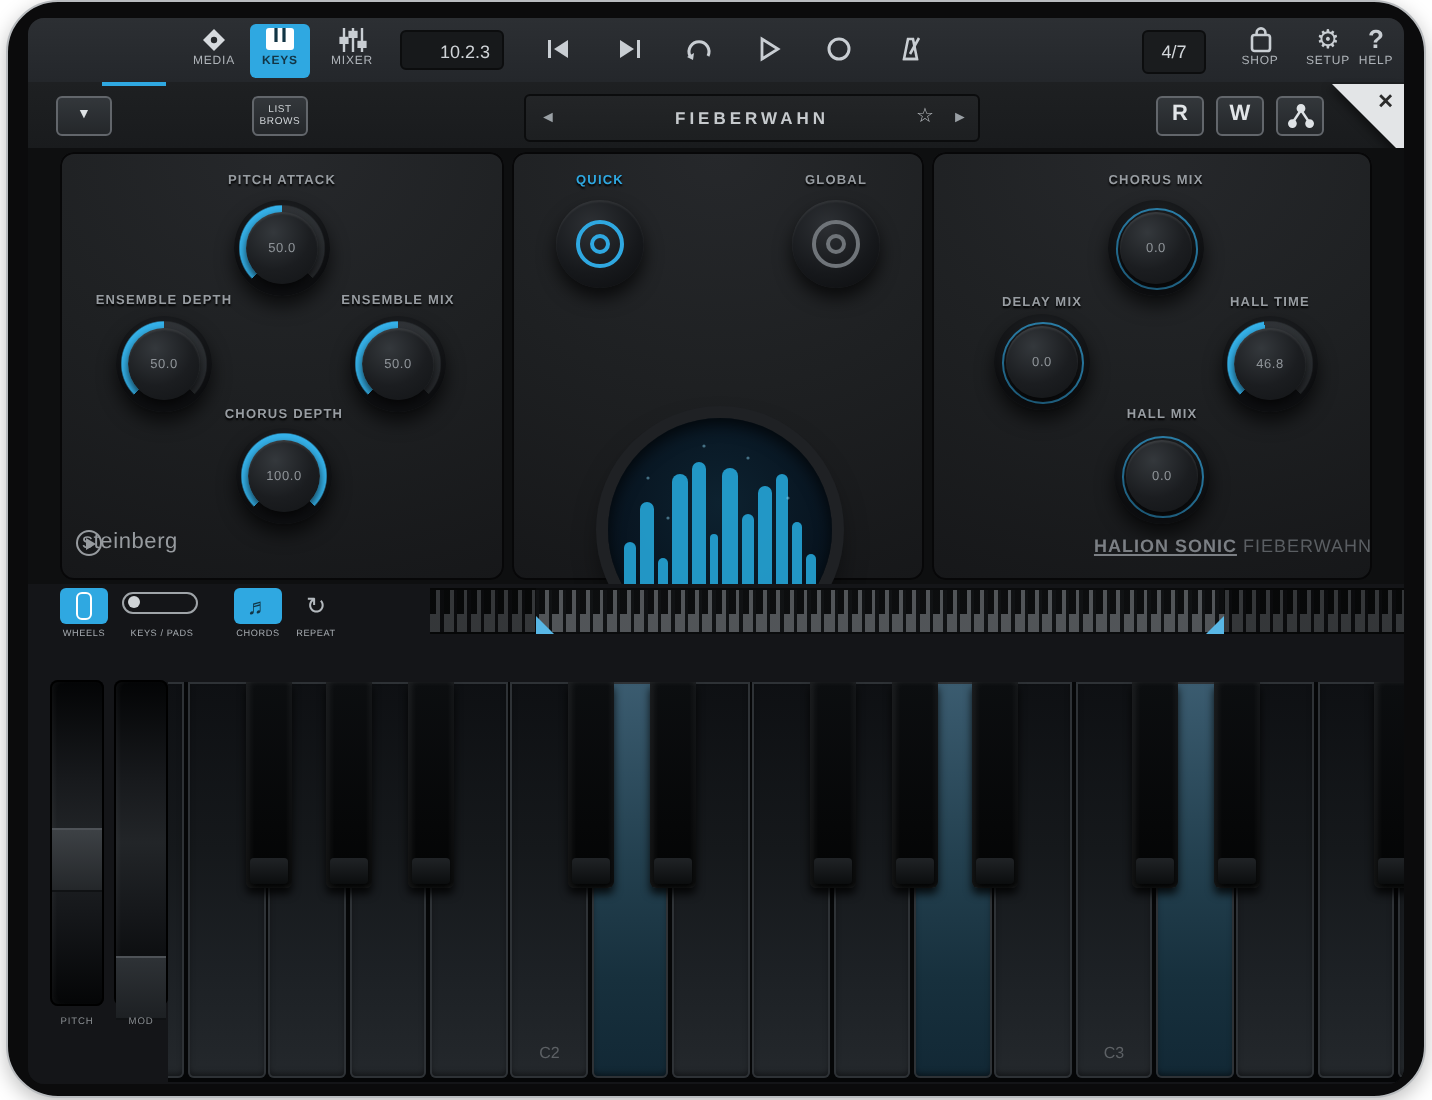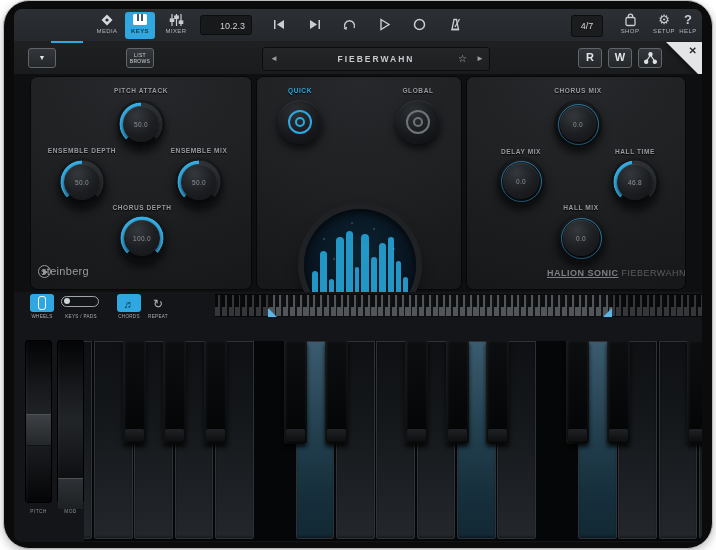--- a/index.html
+++ b/index.html
@@ -379,26 +379,32 @@
       </div>
   <div class="wheellabel" style="left:11px">PITCH</div>
   <div class="wheellabel" style="left:43px">MOD</div>
 
   <div class="keys">
         <div class="wkey" style="left: -30.3px; width: 38.73px;"></div>
         <div class="wkey" style="left: 10.03px; width: 38.73px;"></div>
         <div class="wkey" style="left: 50.36px; width: 38.73px;"></div>
         <div class="wkey" style="left: 90.69px; width: 38.73px;"></div>
         <div class="wkey" style="left: 131.02px; width: 38.73px;"></div>
+        <div class="wkey" style="left: 171.35px; width: 38.73px;">
+          <span class="keylabel">C2</span>
+        </div>
         <div class="wkey pressed" style="left: 211.68px; width: 38.73px;"></div>
         <div class="wkey" style="left: 252.01px; width: 38.73px;"></div>
         <div class="wkey" style="left: 292.34px; width: 38.73px;"></div>
         <div class="wkey" style="left: 332.67px; width: 38.73px;"></div>
         <div class="wkey pressed" style="left: 373px; width: 38.73px;"></div>
         <div class="wkey" style="left: 413.33px; width: 38.73px;"></div>
+        <div class="wkey" style="left: 453.66px; width: 38.73px;">
+          <span class="keylabel">C3</span>
+        </div>
         <div class="wkey pressed" style="left: 493.99px; width: 38.73px;"></div>
         <div class="wkey" style="left: 534.32px; width: 38.73px;"></div>
         <div class="wkey" style="left: 574.65px; width: 38.73px;"></div>
         <div class="wkey" style="left: 614.98px; width: 38.73px;"></div>
         <div class="bkey" style="left: 38.86px;"></div>
         <div class="bkey" style="left: 79.19px;"></div>
         <div class="bkey" style="left: 119.52px;"></div>
         <div class="bkey" style="left: 200.18px;"></div>
         <div class="bkey" style="left: 240.51px;"></div>
         <div class="bkey" style="left: 321.17px;"></div>

